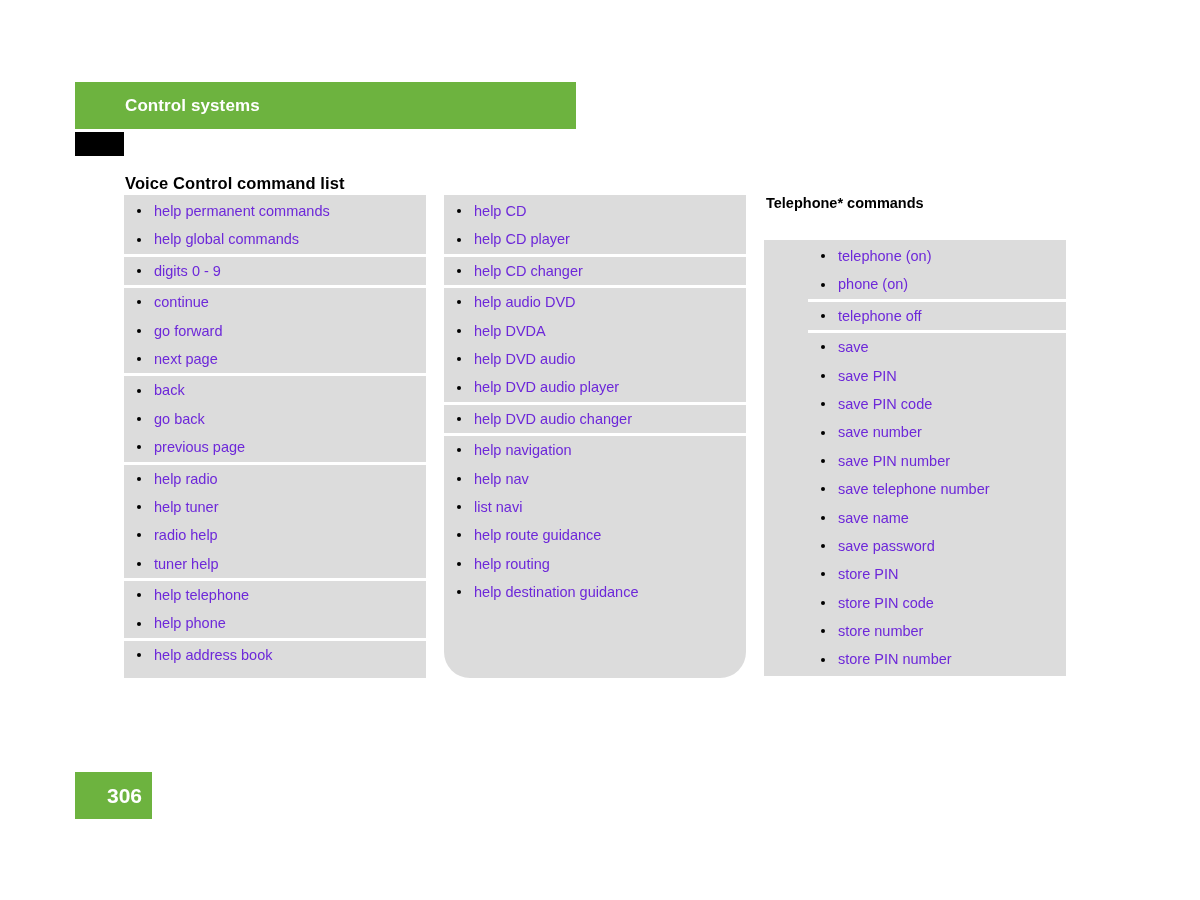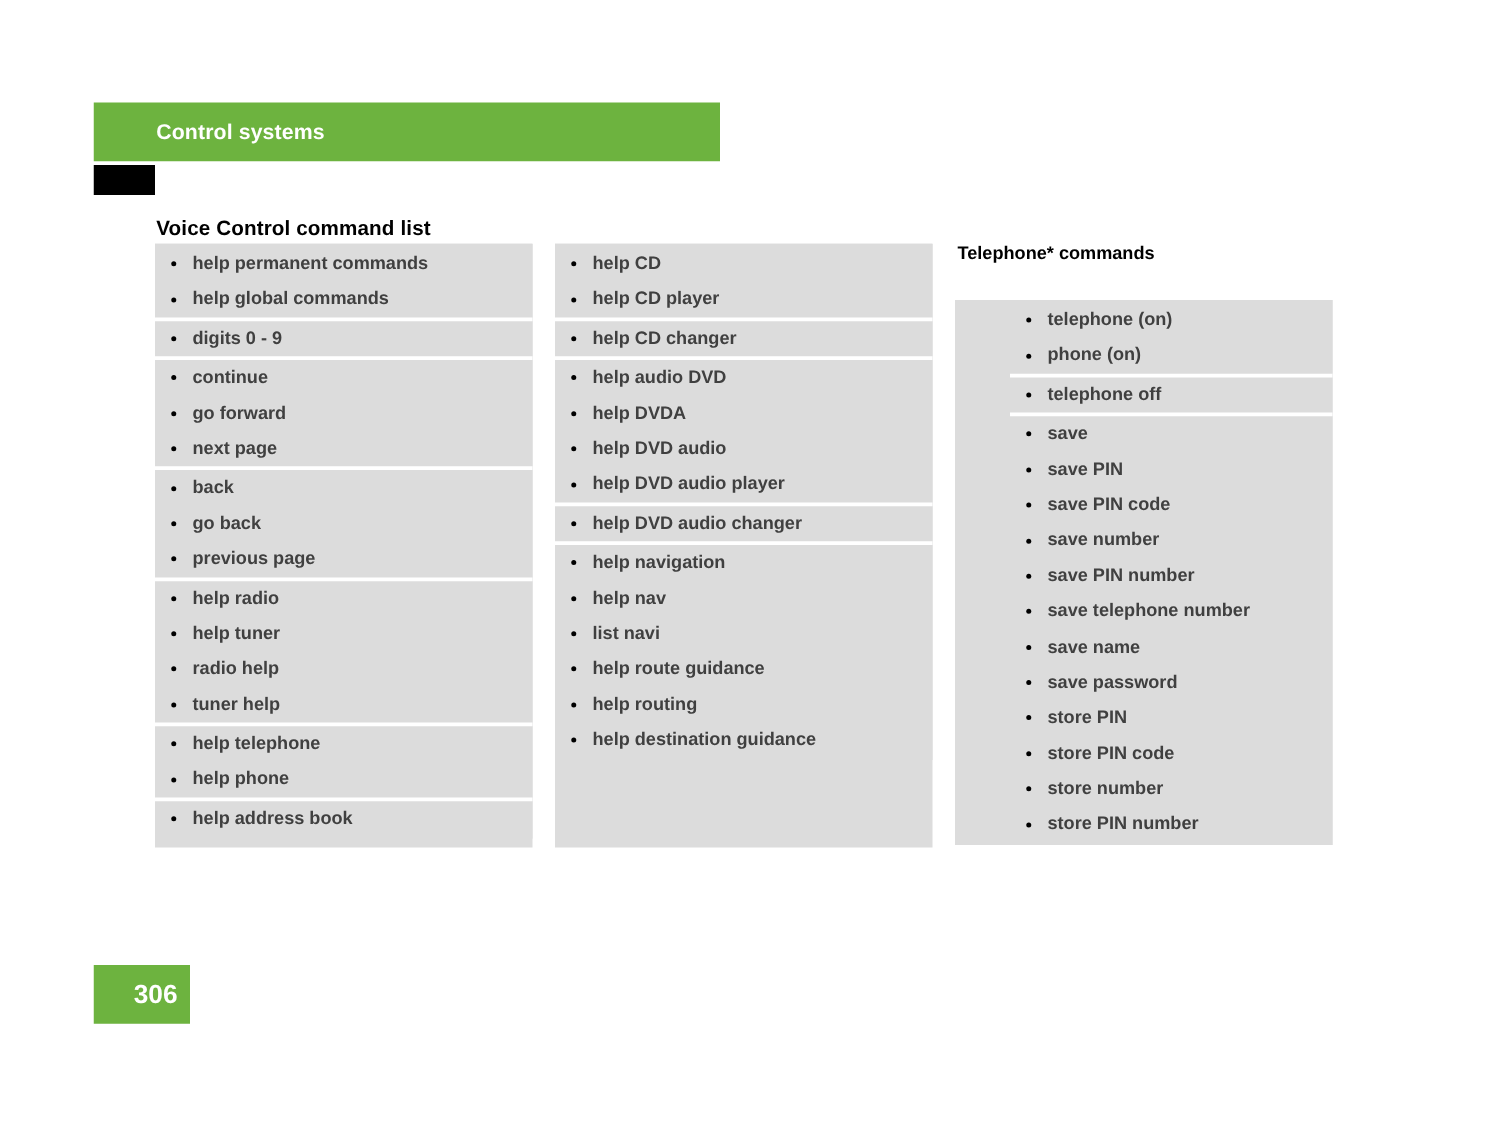--- a/index.html
+++ b/index.html
@@ -89,39 +89,38 @@
     line-height: 16px;
     margin: 0 0 29px 2px;
     white-space: nowrap;
   }
 
   .cmd-box {
     background: #dcdcdc;
     padding: 0;
   }
   .cmd-box.tall-1 { min-height: 483px; }
-  .cmd-box.tall-2 { min-height: 483px; }
+  .cmd-box.tall-2 { min-height: 483px; border-radius: 26px; }
   .cmd-box.tall-3 { min-height: 425px; padding-left: 44px; }
 
   .cmd-group {
     background: #dcdcdc;
   }
   .cmd-group + .cmd-group {
     border-top: 3px solid #ffffff;
   }
 
   .cmd-item {
     position: relative;
     height: 28.4px;
     line-height: 28.4px;
     padding-left: 30px;
     font-size: 14.5px;
-    color: #404040;
-    white-space: nowrap;
-    font-weight: bold;
+    color: #6d28d9;
+    white-space: nowrap;
   }
   .cmd-item .bullet {
     position: absolute;
     left: 13px;
     top: 50%;
     width: 4px;
     height: 4px;
     margin-top: -2px;
     border-radius: 50%;
     background: #000000;

